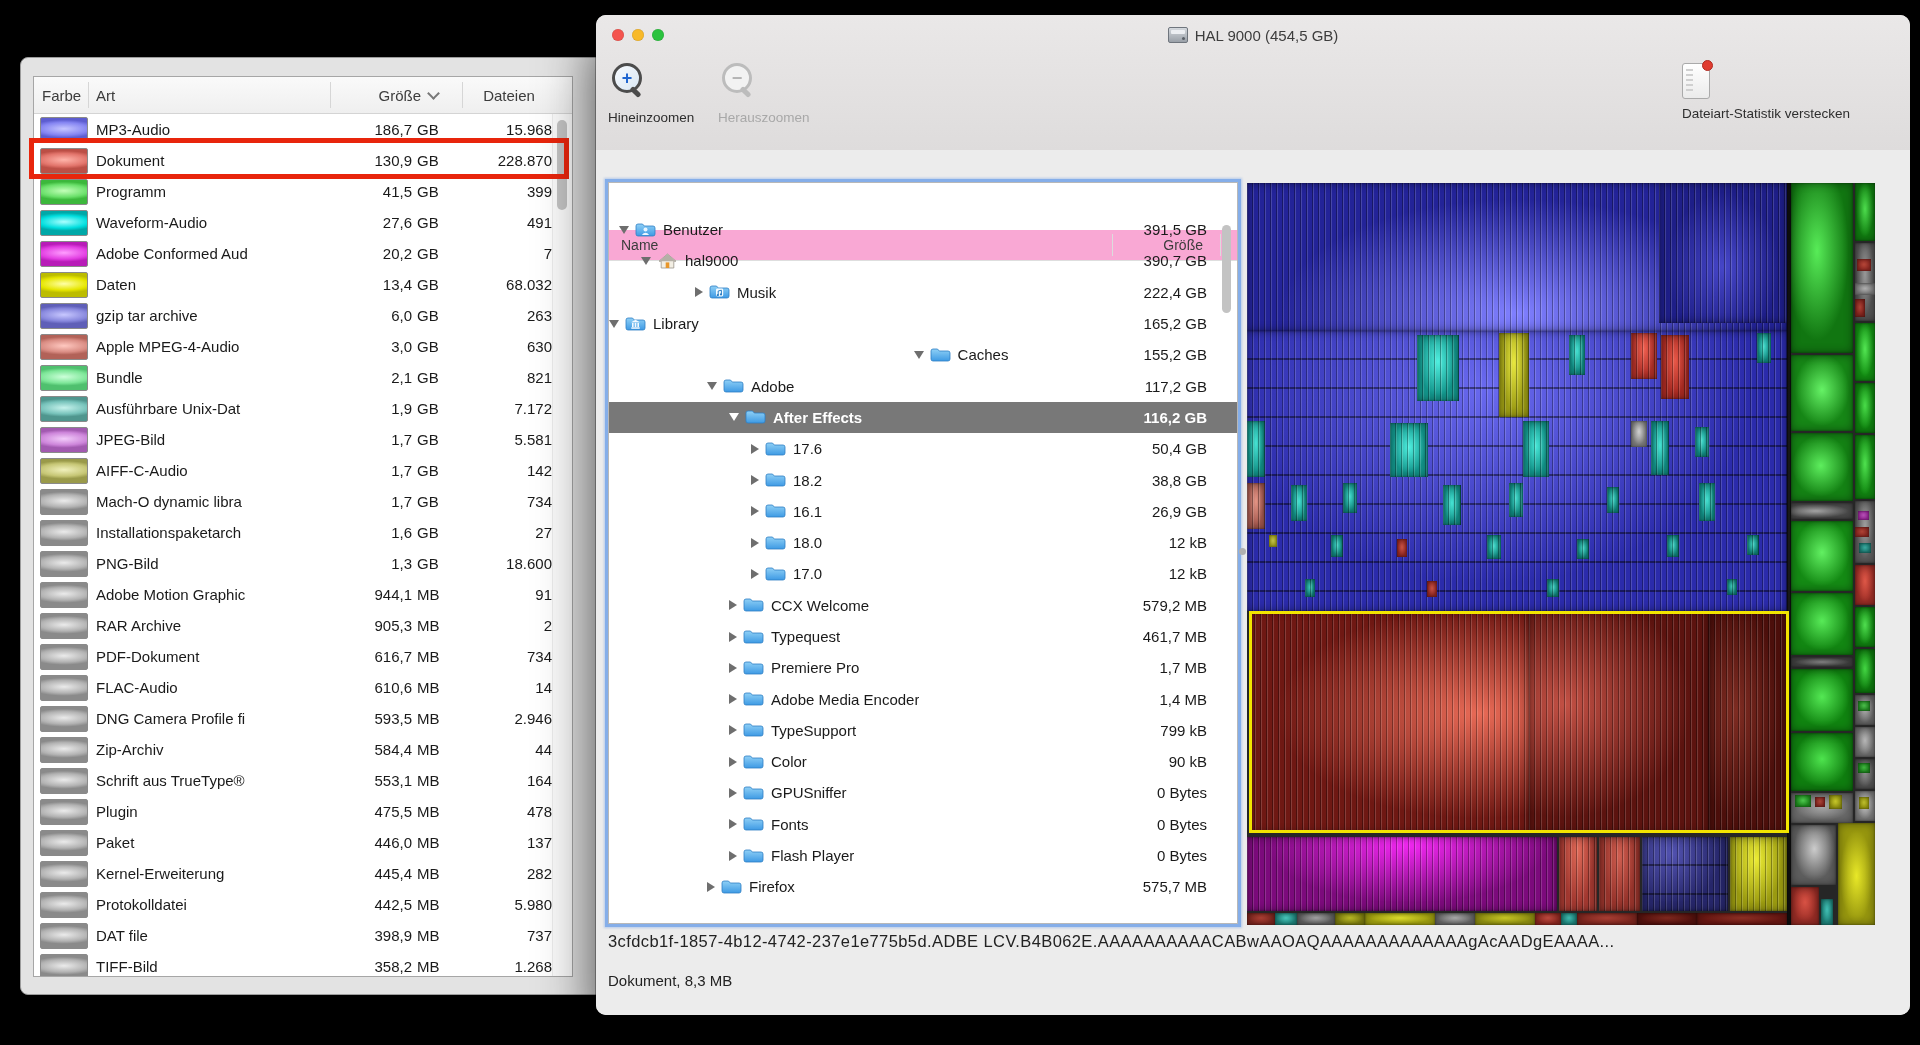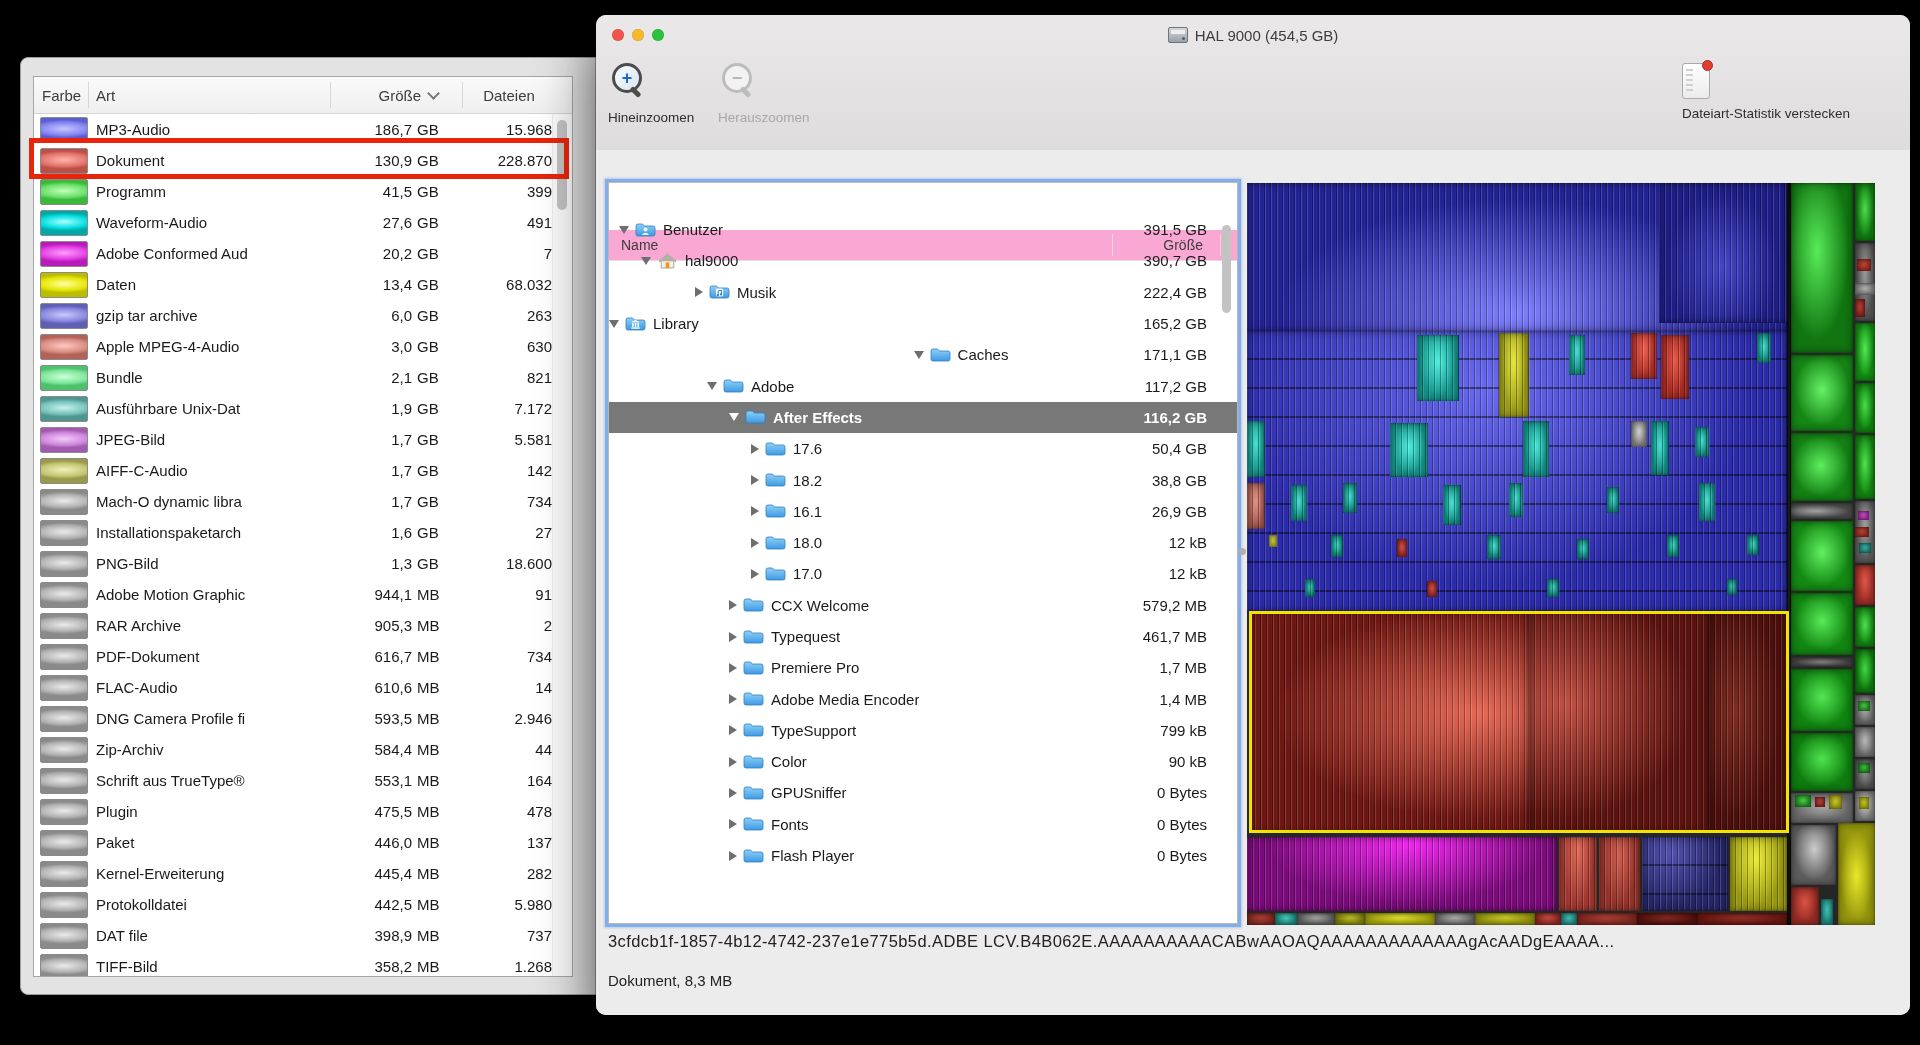--- a/index.html
+++ b/index.html
@@ -489,21 +489,21 @@
               <span class="ticon"><svg width="21" height="16" viewBox="0 0 21 16">
                   <defs>
                     <linearGradient id="fg" x1="0" y1="0" x2="0" y2="1">
                       <stop offset="0" stop-color="#8fd0f6"></stop>
                       <stop offset="1" stop-color="#3e9ae4"></stop>
                     </linearGradient>
                   </defs>
                   <path d="M1 4 q0-2 2-2 h4.5 l1.8 2 H18 q2 0 2 2 v6 q0 2-2 2 H3 q-2 0-2-2 z" fill="url(#fg)" stroke="#2d7fc4" stroke-width="0.8"></path>
                 </svg></span>
               <span class="tname">Caches</span>
-              <span class="tsize">171,1 GB</span>
+              <span class="tsize">155,2 GB</span>
             </div>
             <div class="tree-row" style="padding-left: 98px;">
               <span class="tri open"></span>
               <span class="ticon"><svg width="21" height="16" viewBox="0 0 21 16">
                   <defs>
                     <linearGradient id="fg" x1="0" y1="0" x2="0" y2="1">
                       <stop offset="0" stop-color="#8fd0f6"></stop>
                       <stop offset="1" stop-color="#3e9ae4"></stop>
                     </linearGradient>
                   </defs>
@@ -714,20 +714,34 @@
                   <defs>
                     <linearGradient id="fg" x1="0" y1="0" x2="0" y2="1">
                       <stop offset="0" stop-color="#8fd0f6"></stop>
                       <stop offset="1" stop-color="#3e9ae4"></stop>
                     </linearGradient>
                   </defs>
                   <path d="M1 4 q0-2 2-2 h4.5 l1.8 2 H18 q2 0 2 2 v6 q0 2-2 2 H3 q-2 0-2-2 z" fill="url(#fg)" stroke="#2d7fc4" stroke-width="0.8"></path>
                 </svg></span>
               <span class="tname">Flash Player</span>
               <span class="tsize">0 Bytes</span>
+            </div>
+            <div class="tree-row" style="padding-left: 98px;">
+              <span class="tri closed"></span>
+              <span class="ticon"><svg width="21" height="16" viewBox="0 0 21 16">
+                  <defs>
+                    <linearGradient id="fg" x1="0" y1="0" x2="0" y2="1">
+                      <stop offset="0" stop-color="#8fd0f6"></stop>
+                      <stop offset="1" stop-color="#3e9ae4"></stop>
+                    </linearGradient>
+                  </defs>
+                  <path d="M1 4 q0-2 2-2 h4.5 l1.8 2 H18 q2 0 2 2 v6 q0 2-2 2 H3 q-2 0-2-2 z" fill="url(#fg)" stroke="#2d7fc4" stroke-width="0.8"></path>
+                </svg></span>
+              <span class="tname">Firefox</span>
+              <span class="tsize">575,7 MB</span>
             </div>
           </div>
         <div class="tree-thumb"></div>
       </div>
 
       <div class="splitdot"></div>
 
       <div class="treemap" id="treemap">
           <div class="tm" style="left: 0px; top: 0px; width: 540px; height: 148px; background: repeating-linear-gradient(90deg, rgba(255, 255, 255, 0.16) 0px, rgba(255, 255, 255, 0.16) 1px, rgba(255, 255, 255, 0) 1px, rgba(255, 255, 255, 0) 5px, rgba(0, 0, 0, 0.32) 5px, rgba(0, 0, 0, 0.32) 6px), radial-gradient(at 50% 88%, rgb(128, 128, 255) 0%, rgb(35, 35, 152) 62%);"></div>
           <div class="tm" style="left: 412px; top: 0px; width: 128px; height: 140px; background: repeating-linear-gradient(90deg, rgba(255, 255, 255, 0.16) 0px, rgba(255, 255, 255, 0.16) 1px, rgba(255, 255, 255, 0) 1px, rgba(255, 255, 255, 0) 5px, rgba(0, 0, 0, 0.32) 5px, rgba(0, 0, 0, 0.32) 6px), radial-gradient(at 50% 60%, rgb(70, 70, 200) 0%, rgb(30, 30, 136) 62%);"></div>

